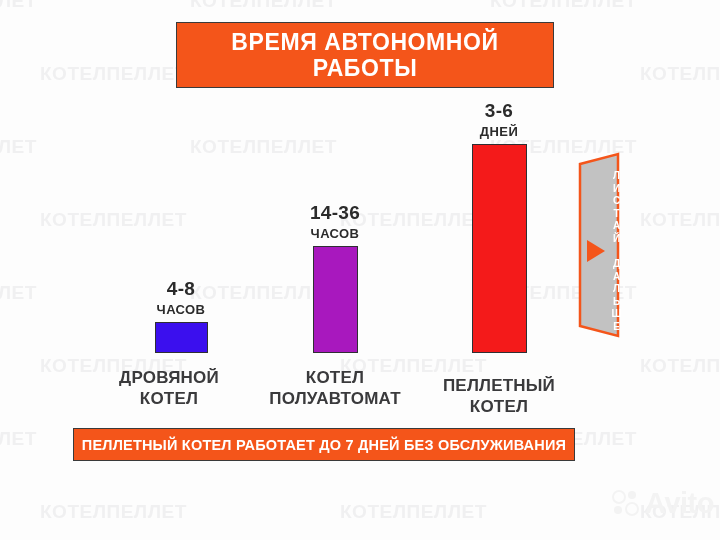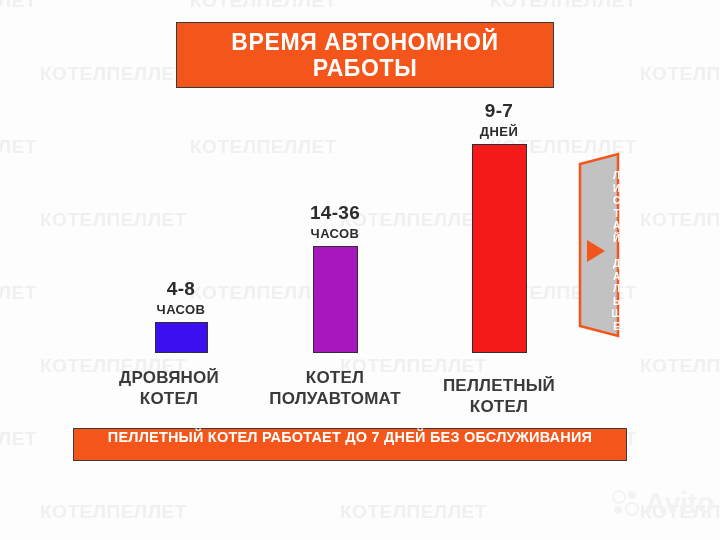--- a/index.html
+++ b/index.html
@@ -156,26 +156,27 @@
     border-top: 11px solid transparent;
     border-bottom: 11px solid transparent;
     border-left: 18px solid #f4551a;
   }
 
   
   #footer-banner {
     position: absolute;
     left: 73px;
     top: 428px;
-    width: 554px;
+    width: 502px;
     height: 33px;
     background: #f4551a;
     border: 1px solid #3a3a3a;
     box-sizing: border-box;
     display: flex;
+    align-items: center;
     justify-content: center;
     z-index: 3;
   }
   #footer-text {
     color: #ffffff;
     font-family: "Liberation Sans", sans-serif;
     font-weight: 700;
     font-size: 14.5px;
     letter-spacing: 0.2px;
     text-align: center;
@@ -250,21 +251,21 @@
       <div class="bar-label" style="left: 69px; top: 367px;">ДРОВЯНОЙ
 КОТЕЛ</div>
       <div class="bar-value" style="left: 245px; top: 203px;">
         <span class="v-num">14-36</span>
         <span class="v-unit">ЧАСОВ</span>
       </div>
       <div class="bar-rect" style="left: 312.5px; top: 246px; width: 45px; height: 107px; background: rgb(168, 24, 190);"></div>
       <div class="bar-label" style="left: 235px; top: 367px;">КОТЕЛ
 ПОЛУАВТОМАТ</div>
       <div class="bar-value" style="left: 409px; top: 101px;">
-        <span class="v-num">9-7</span>
+        <span class="v-num">3-6</span>
         <span class="v-unit">ДНЕЙ</span>
       </div>
       <div class="bar-rect" style="left: 471.5px; top: 144px; width: 55px; height: 209px; background: rgb(244, 26, 26);"></div>
       <div class="bar-label" style="left: 399px; top: 367px; margin-top: 8px;">ПЕЛЛЕТНЫЙ
 КОТЕЛ</div>
     </div>
 
   <div id="swipe-banner">
     <svg width="46" height="186" viewBox="0 0 46 186">
       <polygon points="4,12 42,2 42,184 4,174" fill="#c2c2c2" stroke="#f4551a" stroke-width="2.5"></polygon>

